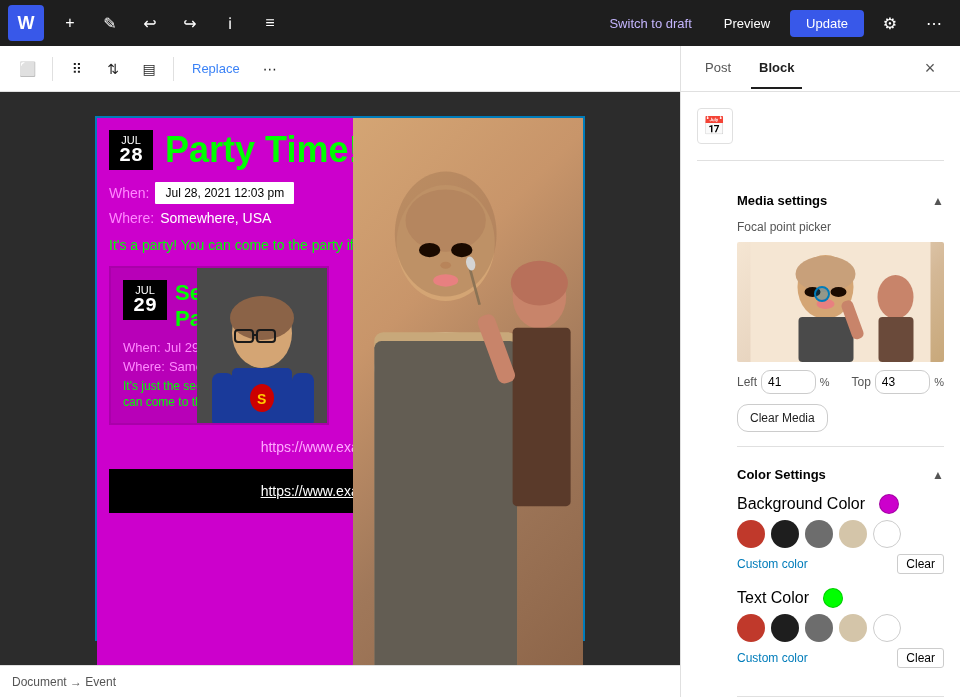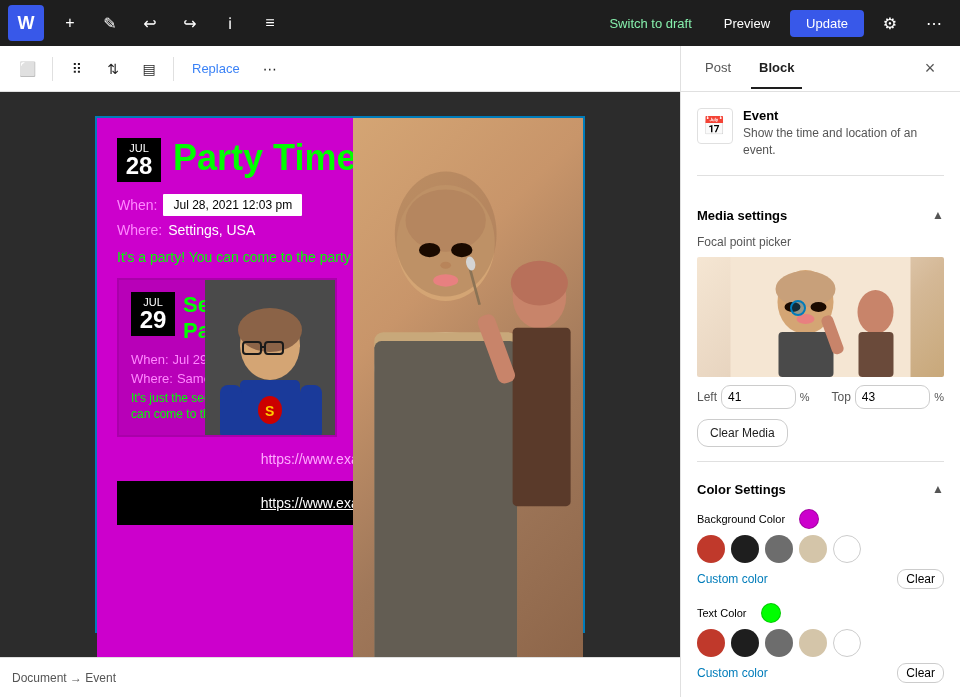--- a/index.html
+++ b/index.html
@@ -33,21 +33,21 @@
       display: flex; align-items: center; justify-content: center;
       font-size: 16px;
     }
     .top-bar-spacer { flex: 1; }
     .top-bar-right {
       display: flex; align-items: center; gap: 8px;
     }
     .btn-switch-draft {
       background: transparent;
       border: none;
-      color: #86efac;
+      color: #c4b5fd;
       cursor: pointer;
       font-size: 13px;
       padding: 6px 12px;
       border-radius: 4px;
     }
     .btn-preview {
       background: transparent;
       border: none;
       color: #fff;
       cursor: pointer;
@@ -138,21 +138,21 @@
     .canvas-inner {
       width: 490px;
       border: 2px solid #007cba;
       background: #fff;
       position: relative;
     }
 
     
     .event-block {
       background: #cc00cc;
-      padding: 20px;
+      padding: 12px;
       font-family: Arial, sans-serif;
       position: relative;
       min-height: 580px;
     }
 
     .event-header {
       display: flex;
       align-items: flex-start;
       gap: 12px;
       margin-bottom: 12px;
@@ -160,21 +160,21 @@
 
     .date-badge {
       background: #000;
       color: #fff;
       text-align: center;
       min-width: 44px;
       padding: 4px 8px;
       flex-shrink: 0;
     }
     .date-badge .month { font-size: 11px; text-transform: uppercase; }
-    .date-badge .day { font-size: 24px; font-weight: bold; line-height: 1; }
+    .date-badge .day { font-size: 20px; font-weight: bold; line-height: 1; font-family: Liberation Mono, monospace; }
 
     .event-title {
       color: #00ff00;
       font-size: 36px;
       font-weight: bold;
       line-height: 1.1;
     }
 
     .event-meta { color: #ff88ff; font-size: 14px; margin-bottom: 6px; display: flex; align-items: center; gap: 6px; }
     .event-meta-label { color: #ff88ff; }
@@ -263,21 +263,21 @@
       text-align: center;
       padding: 14px;
       font-size: 14px;
       text-decoration: underline;
     }
 
     
     .status-bar {
       background: #fff;
       border-top: 1px solid #e0e0e0;
-      height: 40px;
+      height: 32px;
       display: flex;
       align-items: center;
       padding: 0 12px;
       font-size: 12px;
       color: #555;
     }
 
     
     .right-panel {
       width: 280px;
@@ -347,20 +347,21 @@
       font-size: 18px;
       flex-shrink: 0;
     }
     .block-info-name { font-weight: 600; font-size: 13px; margin-bottom: 2px; }
     .block-info-desc { font-size: 12px; color: #555; line-height: 1.4; }
 
     
     .panel-section {
       margin-bottom: 8px;
       border-bottom: 1px solid #e0e0e0;
+      margin-left: 40px;
     }
     .panel-section-header {
       display: flex;
       align-items: center;
       justify-content: space-between;
       padding: 12px 0;
       cursor: pointer;
     }
     .panel-section-title { font-weight: 600; font-size: 13px; }
     .panel-section-toggle { font-size: 12px; color: #555; }
@@ -411,21 +412,21 @@
       background: #fff;
       color: #1e1e1e;
       padding: 6px 12px;
       border-radius: 11px;
       font-size: 12px;
       cursor: pointer;
     }
 
     
     .color-setting-item { margin-bottom: 14px; }
-    .color-setting-label { font-size: 11px; font-weight: 500; margin-bottom: 6px; display: flex; align-items: center; gap: 14px; }
+    .color-setting-label { font-size: 16px; font-weight: 500; margin-bottom: 6px; display: flex; align-items: center; gap: 14px; }
     .color-swatch-preview { width: 20px; height: 20px; border-radius: 50%; border: 1px solid rgba(0,0,0,0.2); display: inline-block; }
     .color-swatches { display: flex; gap: 6px; margin-bottom: 6px; flex-wrap: wrap; align-items: center; }
     .color-swatch {
       width: 28px; height: 28px;
       border-radius: 50%;
       cursor: pointer;
       border: 2px solid transparent;
     }
 
     .color-links {
@@ -438,21 +439,21 @@
       font-size: 12px;
       color: #007cba;
       cursor: pointer;
       text-decoration: none;
     }
     .btn-color-clear {
       font-size: 12px;
       border: 1px solid #ccc;
       background: #fff;
       padding: 2px 8px;
-      border-radius: 9px;
+      border-radius: 3px;
       cursor: pointer;
     }
 
     
     .panel-body::-webkit-scrollbar { width: 6px; }
     .panel-body::-webkit-scrollbar-thumb { background: #ccc; border-radius: 3px; }
 
     
     .editor-area-wrap {
       display: flex;
@@ -542,21 +543,21 @@
             <div class="event-title">Party Time!</div>
           </div>
 
           <div class="event-meta">
             <span class="event-meta-label">When:</span>
             <span class="datetime-pill">Jul 28, 2021 12:03 pm</span>
           </div>
 
           <div class="event-meta">
             <span class="event-meta-label">Where:</span>
-            <span class="event-meta-value">Settings, USA</span>
+            <span class="event-meta-value">Somewhere, USA</span>
           </div>
 
           <div class="event-description">It's a party! You can come to the party if you would like.</div>
 
           <div class="sub-event">
             <div class="sub-event-header">
               <div class="date-badge">
                 <div class="month">Jul</div>
                 <div class="day">29</div>
               </div>
@@ -619,24 +620,20 @@
       <div class="panel-tab">Post</div>
       <div class="panel-tab active">Block</div>
       <button class="panel-close">×</button>
     </div>
 
     <div class="panel-body">
 
       <div class="block-info">
         <div class="block-icon-box">
           <span>📅</span>
-        </div>
-        <div>
-          <div class="block-info-name">Event</div>
-          <div class="block-info-desc">Show the time and location of an event.</div>
         </div>
       </div>
 
       <div class="panel-section">
         <div class="panel-section-header">
           <span class="panel-section-title">Media settings</span>
           <span class="panel-section-toggle">▲</span>
         </div>
         <div class="section-content">
           <div class="focal-point-label">Focal point picker</div>

